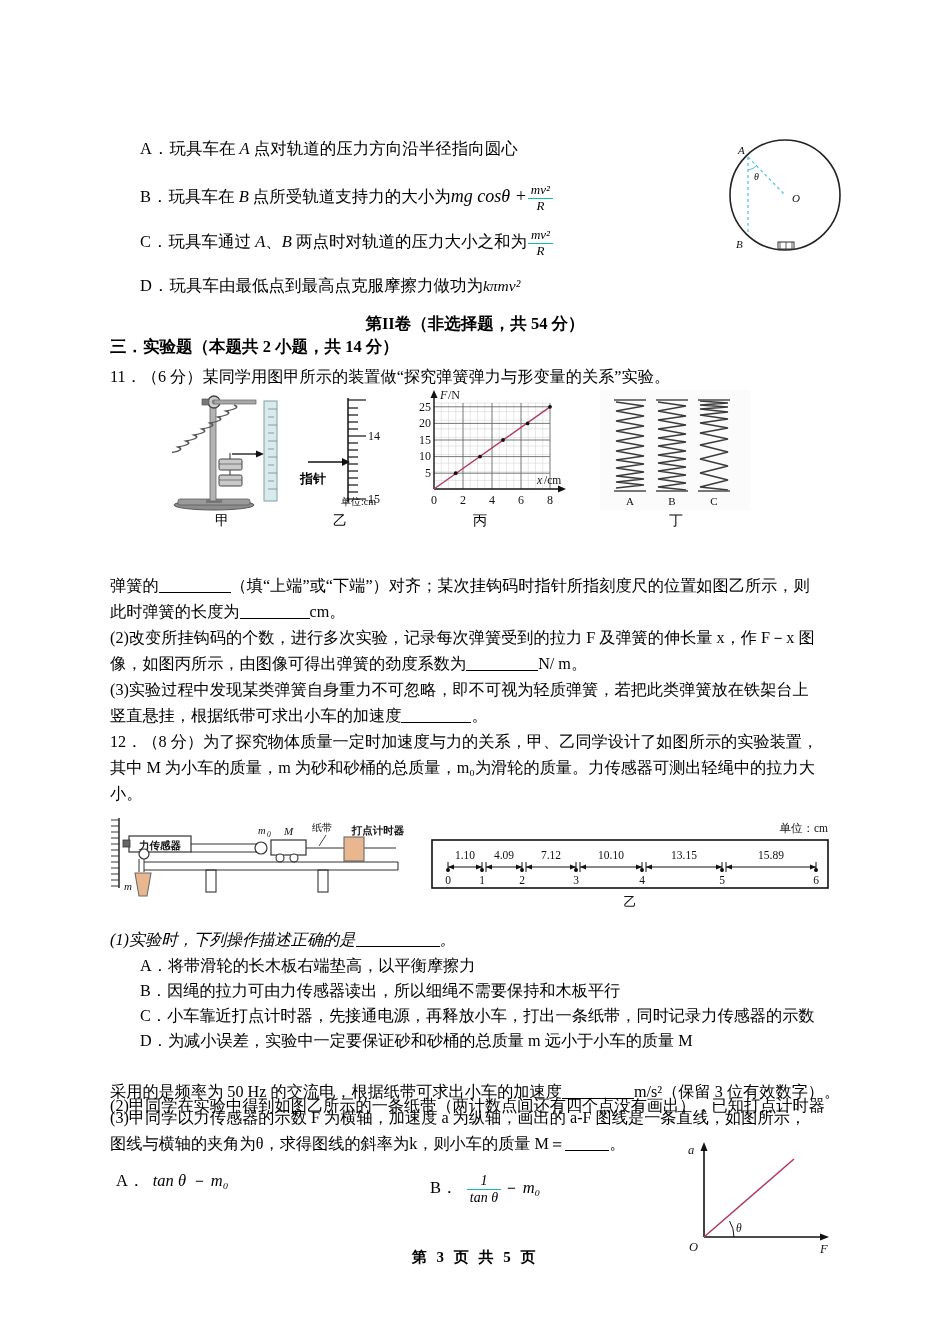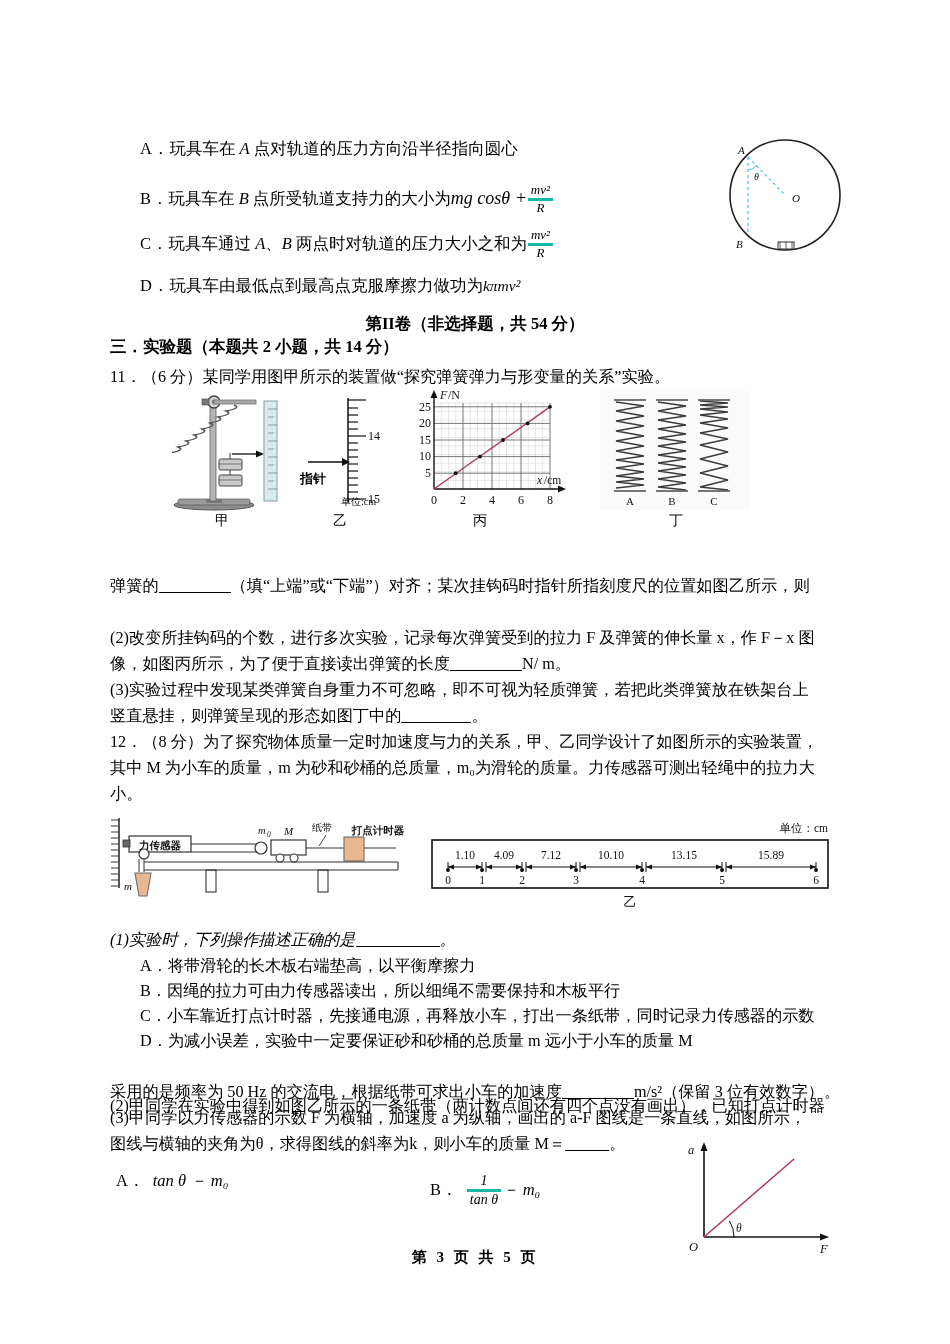--- a/index.html
+++ b/index.html
@@ -26,21 +26,21 @@
   
   .frac {
     display:inline-block;
     vertical-align:-0.55em;
     text-align:center;
     font-style:italic;
     font-size:13px;
     line-height:1.12;
     margin:0 1px;
   }
-  .frac .num { display:block; padding:0 3px; border-bottom:3px solid #14b8a6; }
+  .frac .num { display:block; padding:0 3px; border-bottom:1px solid #14b8a6; }
   .frac .den { display:block; padding:0 3px; }
 
   
   .vol-head {
     position:absolute; width:950px; text-align:center;
     font-weight:bold; font-size:16.5px;
   }
   .sec-head { position:absolute; font-weight:bold; font-size:16.5px; white-space:nowrap; }
 
   
@@ -283,29 +283,32 @@
       <line x1="98" y1="10" x2="130" y2="10" stroke="#555" stroke-width="1.6"></line>
       <line x1="98" y1="101" x2="130" y2="101" stroke="#555" stroke-width="1.6"></line>
       <text x="114" y="115" font-size="11" font-family="Liberation Serif, serif" fill="#111" text-anchor="middle">C</text>
     </svg>
   </div>
   <div class="figcap" style="left:646px; top:512px;">丁</div>
 
   <div class="para" style="left:110px; top:574px; width:730px; white-space:nowrap;">
     <span>弹簧的</span><span class="blank" style="width:72px"></span><span>（填“上端”或“下端”）对齐；某次挂钩码时指针所指刻度尺的位置如图乙所示，则</span>
   </div>
+  <div class="para" style="left:110px; top:600px; width:730px; white-space:nowrap;">
+    <span>此时弹簧的长度为</span><span class="blank" style="width:70px"></span><span>cm。</span>
+  </div>
 
   <div class="para" style="left:110px; top:626px; width:730px;">(2)改变所挂钩码的个数，进行多次实验，记录每次弹簧受到的拉力 F 及弹簧的伸长量 x，作 F－x 图</div>
   <div class="para" style="left:110px; top:652px; width:730px; white-space:nowrap;">
-    <span>像，如图丙所示，为了便于直接读出弹簧的长度</span><span class="blank" style="width:72px"></span><span>N/ m。</span>
+    <span>像，如图丙所示，由图像可得出弹簧的劲度系数为</span><span class="blank" style="width:72px"></span><span>N/ m。</span>
   </div>
 
   <div class="para" style="left:110px; top:678px; width:730px;">(3)实验过程中发现某类弹簧自身重力不可忽略，即不可视为轻质弹簧，若把此类弹簧放在铁架台上</div>
   <div class="para" style="left:110px; top:704px; width:730px; white-space:nowrap;">
-    <span>竖直悬挂，则弹簧呈现的形态如图丁中的</span><span class="blank" style="width:70px"></span><span>。</span>
+    <span>竖直悬挂，根据纸带可求出小车的加速度</span><span class="blank" style="width:70px"></span><span>。</span>
   </div>
 
   <div class="para" style="left:110px; top:730px; width:730px;">12．（8 分）为了探究物体质量一定时加速度与力的关系，甲、乙同学设计了如图所示的实验装置，</div>
   <div class="para" style="left:110px; top:756px; width:730px;">其中 M 为小车的质量，m 为砂和砂桶的总质量，m₀为滑轮的质量。力传感器可测出轻绳中的拉力大</div>
   <div class="para" style="left:110px; top:782px; width:730px;">小。</div>
 
   <div class="fig" style="left:106px; top:818px; width:300px; height:104px;">
     <svg width="300" height="104" viewBox="0 0 300 104">
 
       <g stroke="#4a4a4a" stroke-width="1.1">

